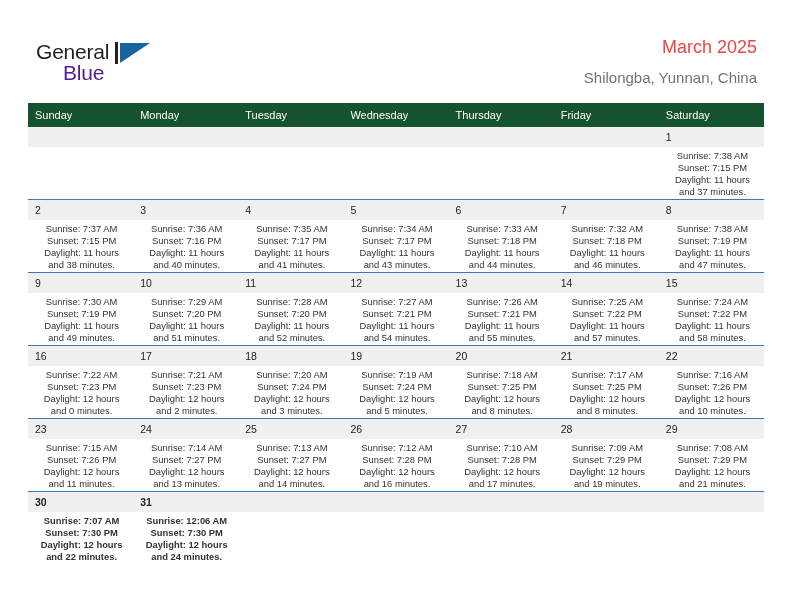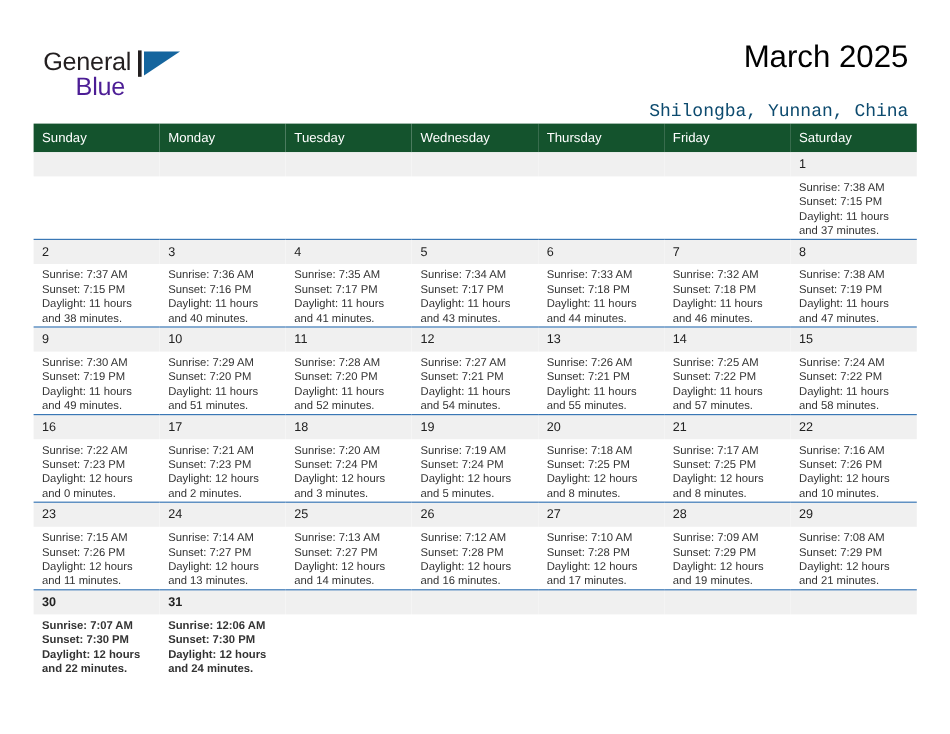--- a/index.html
+++ b/index.html
@@ -75,32 +75,31 @@
     background: #231f20;
   }
 
   .title-block {
     position: absolute;
     right: 35px;
     top: 30px;
     text-align: right;
   }
   .cal-title {
-    font-size: 26px;
-    color: #000000;
+    font-size: 18px;
+    color: #ef4444;
     line-height: 34px;
     white-space: nowrap;
   }
   .cal-subtitle {
     font-size: 15px;
-    color: #0c4a6e;
+    color: #737373;
     line-height: 22px;
-    margin-top: 19px;
+    margin-top: 3px;
     white-space: nowrap;
-    font-family: Liberation Mono, monospace;
   }
 
   
   .calendar {
     position: absolute;
     left: 28px;
     top: 103px;
     width: 736px;
     border-collapse: collapse;
     table-layout: fixed;
@@ -141,20 +140,21 @@
   }
   td.empty .daynum {
     color: transparent;
   }
 
   .lines {
     padding: 3px 5px 0 7px;
     font-size: 9.4px;
     line-height: 12.1px;
     color: #333333;
+    text-align: center;
   }
   .lines div {
     white-space: nowrap;
   }
 </style>
 </head>
 <body>
 
 <div class="page">
 

